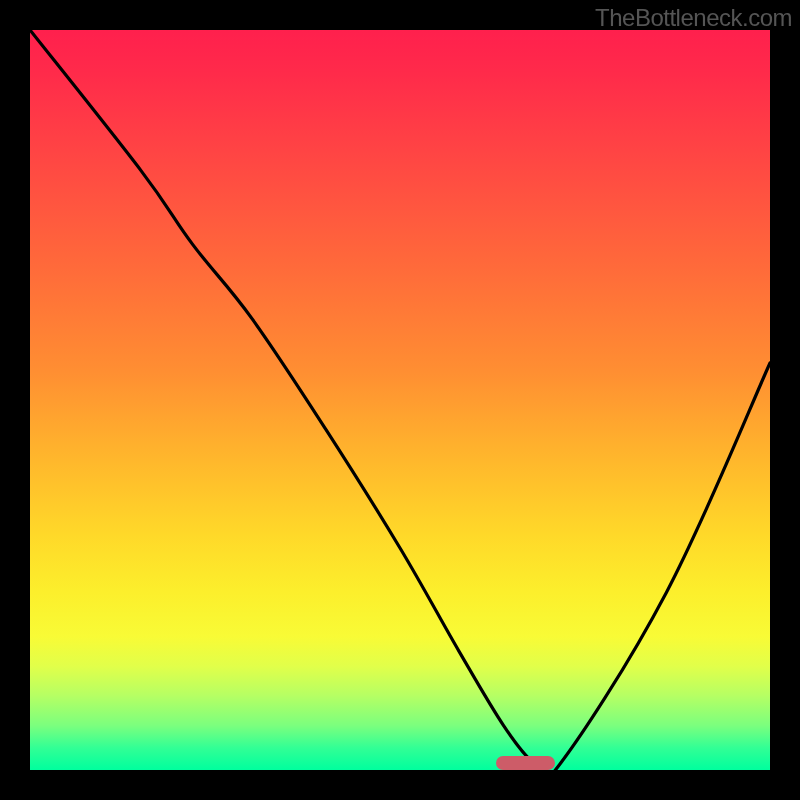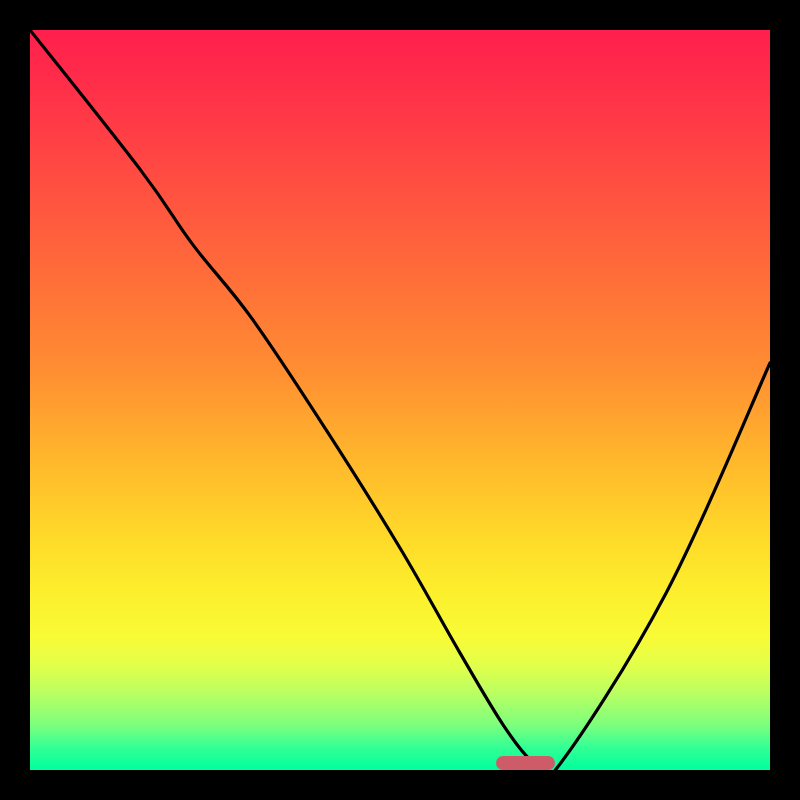--- a/index.html
+++ b/index.html
@@ -66,20 +66,21 @@
     height: 14px;
     background: #cd5c68;
     border-radius: 7px;
   }
 </style>
 </head>
 <body>
 
 <div class="frame">
 
+  <div class="watermark">TheBottleneck.com</div>
 
   <div class="plot-area">
 
     <div class="gradient-bg"></div>
 
     <svg class="curve" viewBox="0 0 740 740" preserveAspectRatio="none">
       <path d="M 0,0 C 19.98,25.307999999999982 81.696,101.97199999999991 111,140.5999999999999 C 140.304,179.2279999999999 142.82000000000002,187.96 162.8,214.60000000000002 C 182.78,241.24000000000004 198.024,255.30000000000004 222,288.6 C 245.976,321.90000000000003 269.36,358.308 296,399.59999999999997 C 322.64,440.89199999999994 346.024,478.03999999999996 370,518 C 393.976,557.96 410.55199999999996,589.6320000000001 429.2,621.6 C 447.848,653.568 460.28000000000003,675.62 473.6,695.6 C 486.92,715.58 493.87600000000003,724.6080000000001 503.20000000000005,732.6 C 512.524,740.592 501.424,770.636 525.4,740 C 549.376,709.364 597.7719999999999,635.66 636.4,562.4 C 675.028,489.14 721.352,374.2919999999999 740,332.99999999999994" stroke="#000" stroke-width="3.2" fill="none" stroke-linejoin="round" stroke-linecap="round"></path>
     </svg>
 
     <div class="marker" style="width: 59.2px; left: 466.2px; top: 726px; background: rgb(205, 92, 104);"></div>

